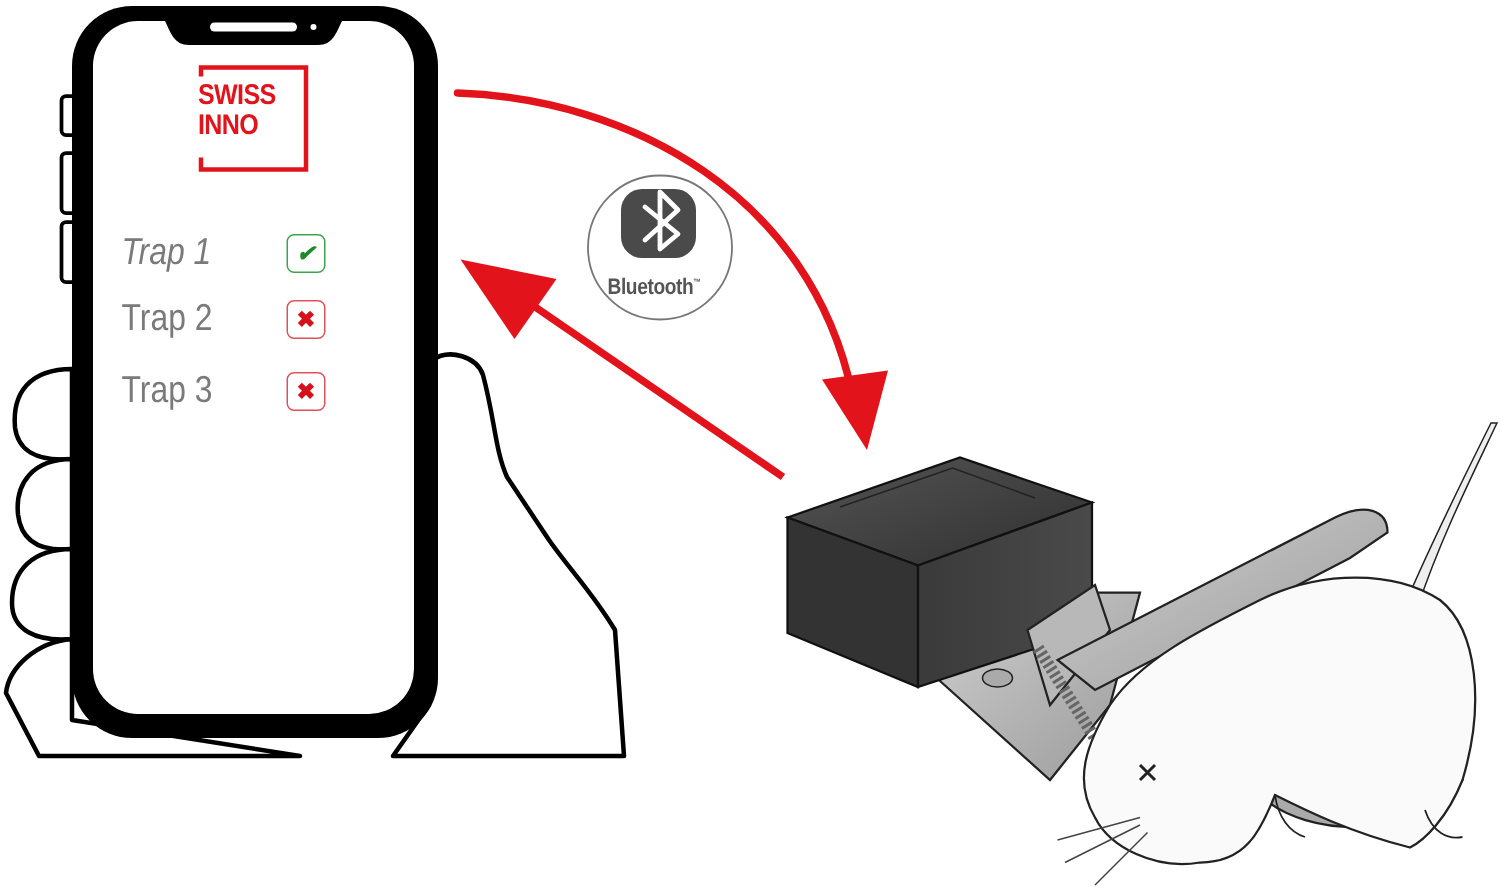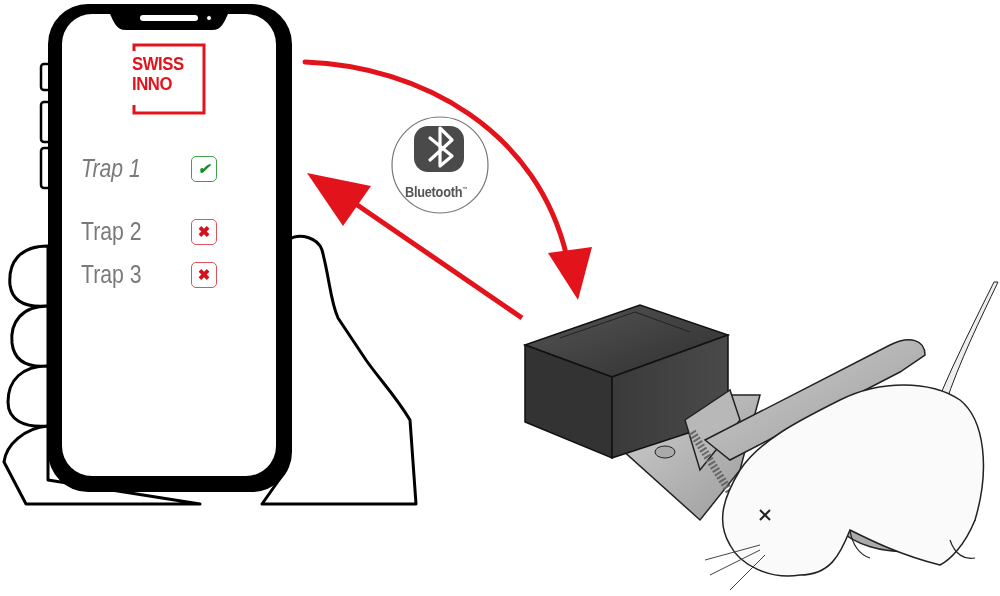--- a/index.html
+++ b/index.html
@@ -51,25 +51,25 @@
   </svg>
   <div class="logo-text">
     <div>SWISS</div>
     <div>INNO</div>
   </div>
 
   <div class="trap-row" style="top:134px;font-style:italic;">
     <span class="trap-label">Trap 1</span>
     <span class="status-box status-ok">✔</span>
   </div>
-  <div class="trap-row" style="top:178px;margin-top:19px;">
+  <div class="trap-row" style="top:178px;">
     <span class="trap-label">Trap 2</span>
     <span class="status-box status-fail">✖</span>
   </div>
-  <div class="trap-row" style="top:240px;">
+  <div class="trap-row" style="top:226px;">
     <span class="trap-label">Trap 3</span>
     <span class="status-box status-fail">✖</span>
   </div>
 </div>
 
 <svg class="layer" width="1000" height="596" xmlns="http://www.w3.org/2000/svg">
   <g>
     <path d="M305 62 C420 66 540 130 568 262" fill="none" stroke="#e3131b" stroke-width="5" stroke-linecap="round"></path>
     <polygon points="548,253 592,247 578,300" fill="#e3131b"></polygon>
   </g>

